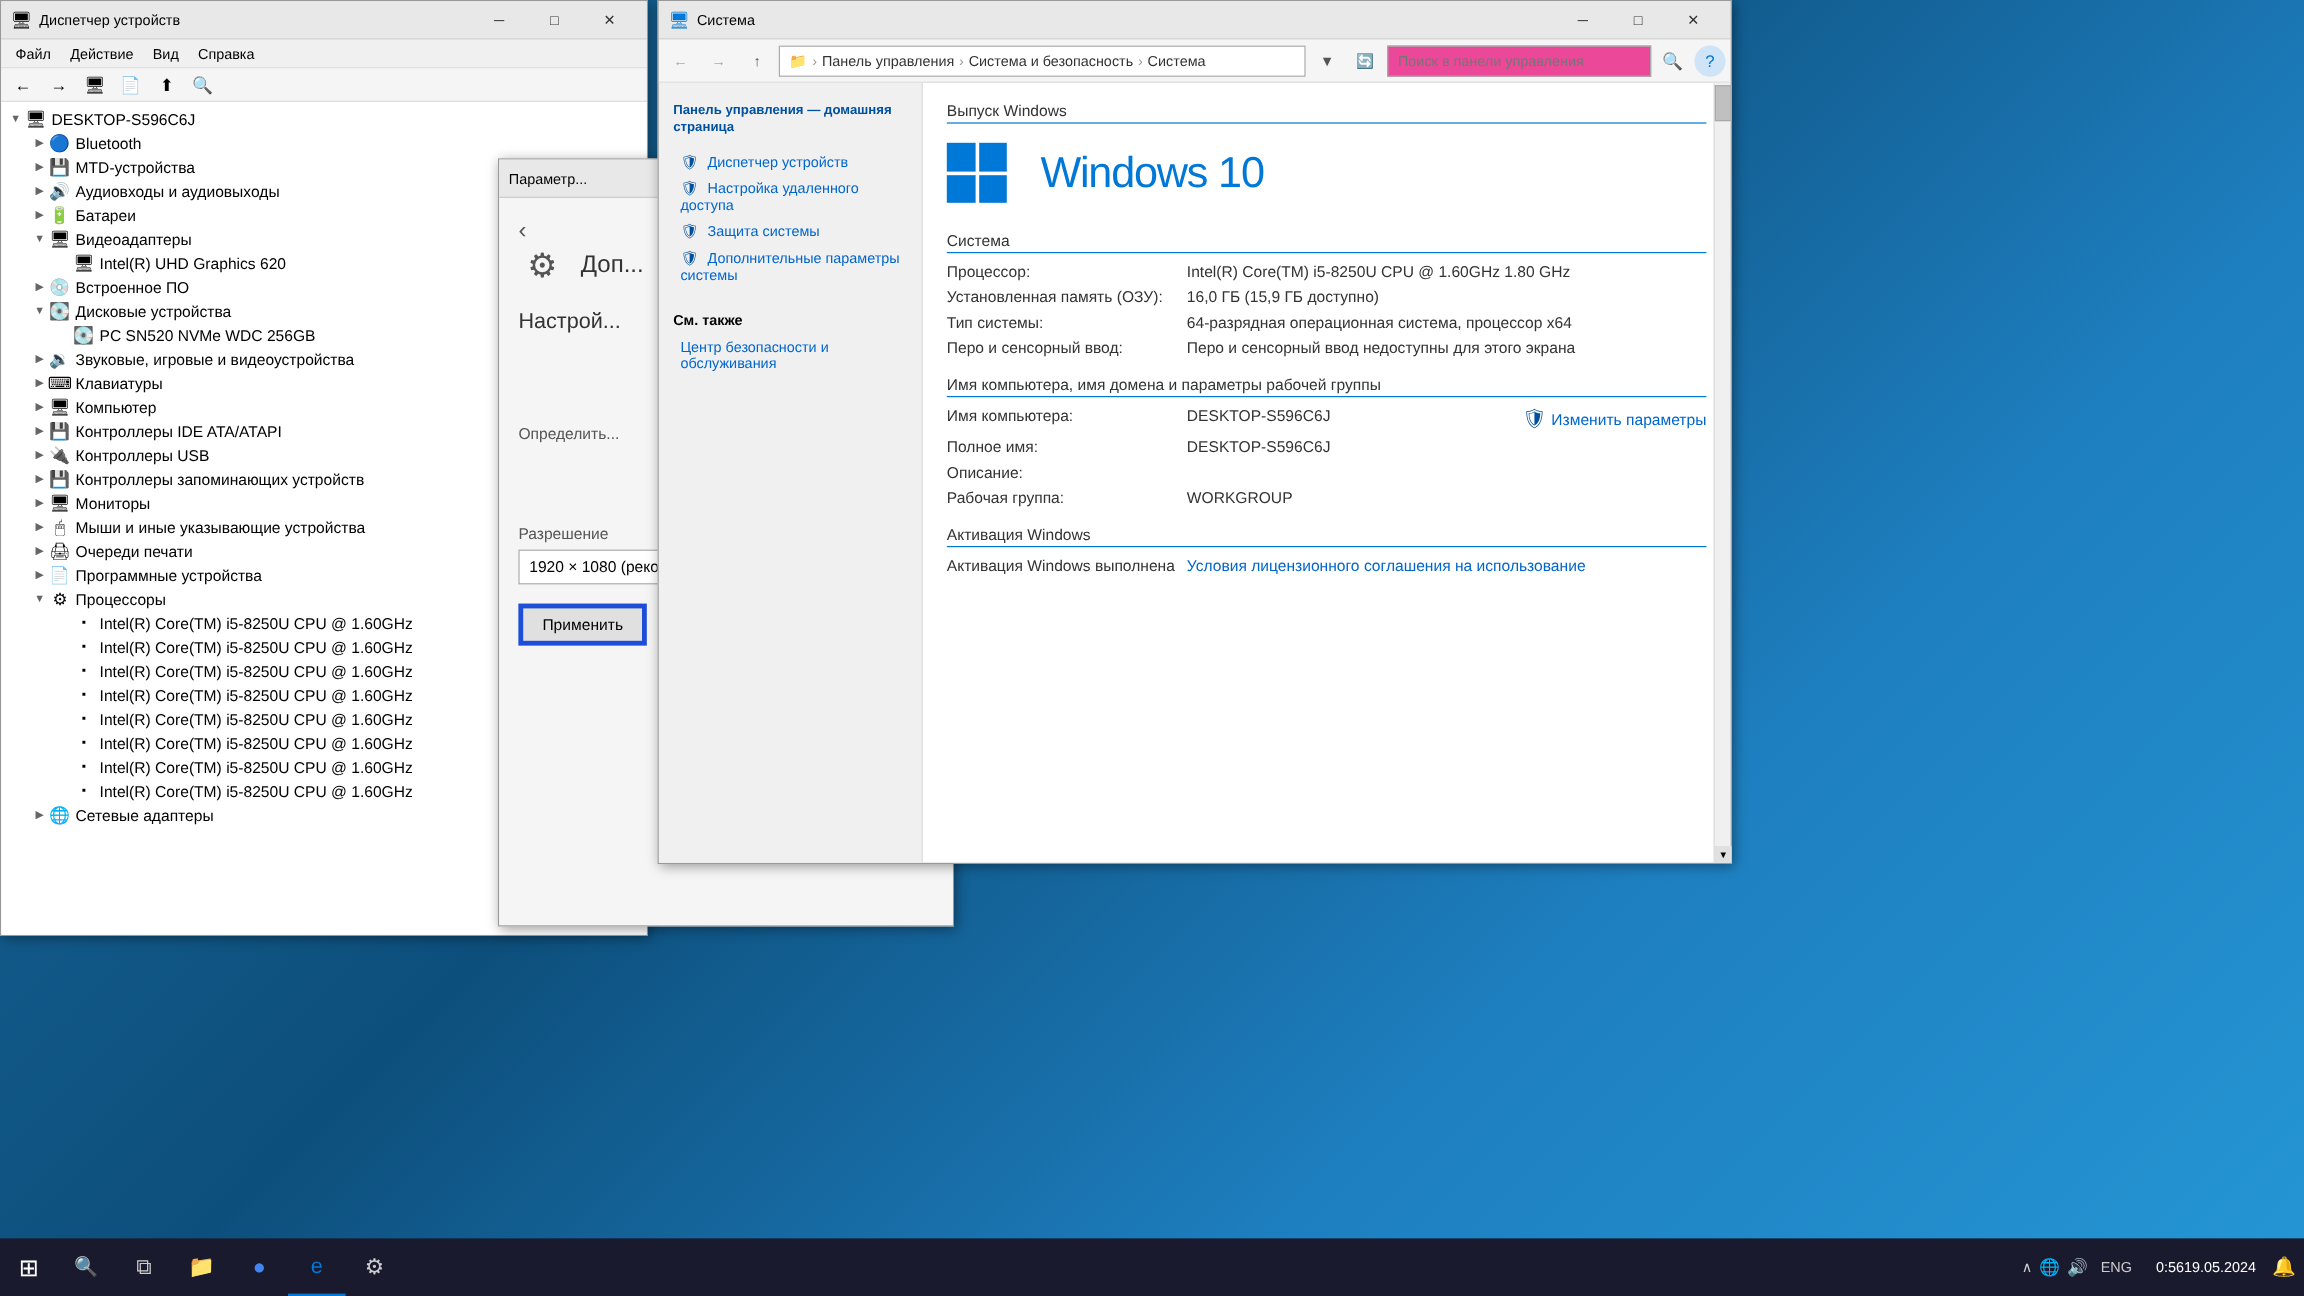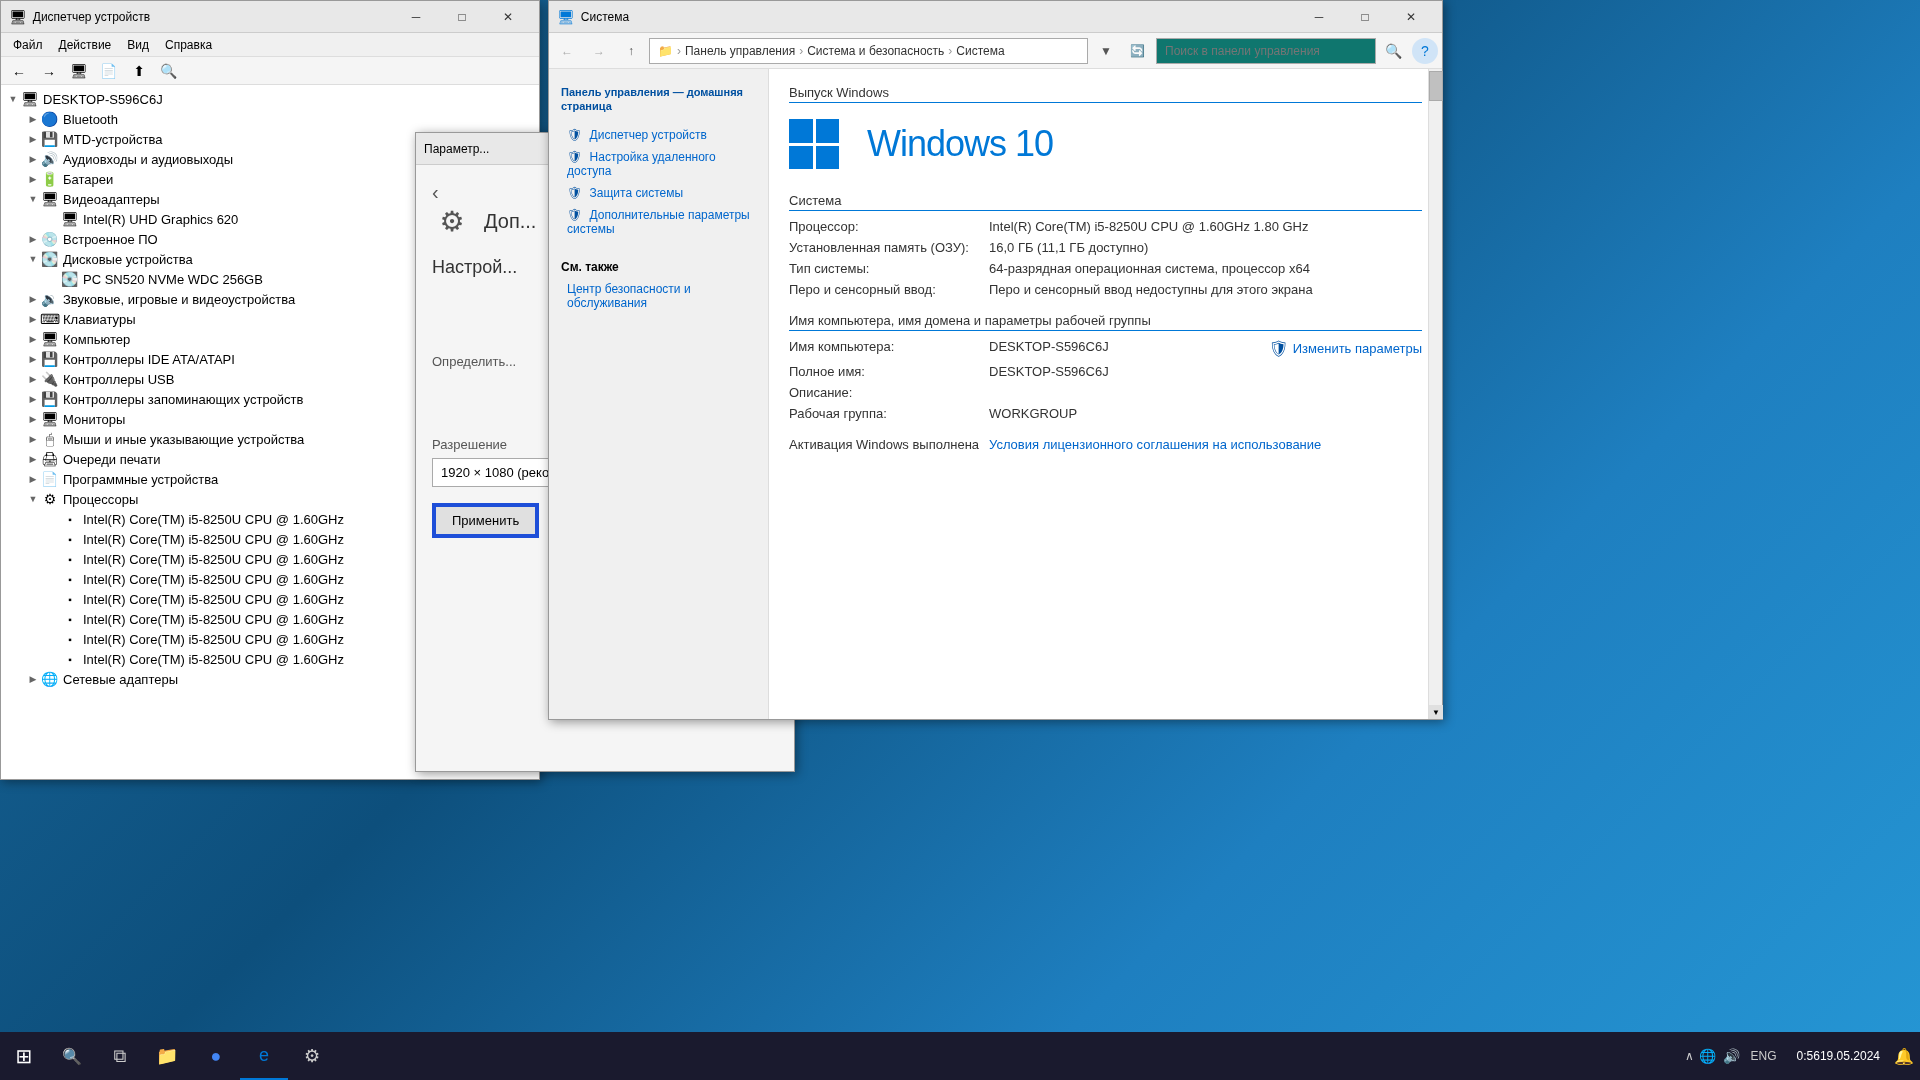--- a/index.html
+++ b/index.html
@@ -332,21 +332,21 @@
     }
     .breadcrumb-sep { color: #999; }
     .breadcrumb-item { color: #333; cursor: pointer; }
     .breadcrumb-item.current { color: #333; }
     .addr-search {
       width: 220px;
       height: 26px;
       border: 1px solid #aaa;
       padding: 0 8px;
       font-size: 12px;
-      background: #0f766e;
+      background: #ec4899;
     }
     .addr-search-btn {
       width: 28px;
       height: 28px;
       display: flex;
       align-items: center;
       justify-content: center;
       font-size: 14px;
       cursor: pointer;
       color: #555;
@@ -786,21 +786,21 @@
         </div>
 
         <div class="sys-section">
           <div class="sys-section-header">Система</div>
           <div class="sys-row">
             <div class="sys-label">Процессор:</div>
             <div class="sys-value">Intel(R) Core(TM) i5-8250U CPU @ 1.60GHz   1.80 GHz</div>
           </div>
           <div class="sys-row">
             <div class="sys-label">Установленная память (ОЗУ):</div>
-            <div class="sys-value">16,0 ГБ (11,1 ГБ доступно)</div>
+            <div class="sys-value">16,0 ГБ (15,9 ГБ доступно)</div>
           </div>
           <div class="sys-row">
             <div class="sys-label">Тип системы:</div>
             <div class="sys-value">64-разрядная операционная система, процессор x64</div>
           </div>
           <div class="sys-row">
             <div class="sys-label">Перо и сенсорный ввод:</div>
             <div class="sys-value">Перо и сенсорный ввод недоступны для этого экрана</div>
           </div>
         </div>
@@ -823,20 +823,21 @@
             <div class="sys-label">Описание:</div>
             <div class="sys-value"></div>
           </div>
           <div class="sys-row">
             <div class="sys-label">Рабочая группа:</div>
             <div class="sys-value">WORKGROUP</div>
           </div>
         </div>
 
         <div class="sys-section">
+          <div class="sys-section-header">Активация Windows</div>
           <div class="sys-row">
             <div class="sys-label">Активация Windows выполнена</div>
             <div class="sys-value">
               <a class="sys-link">Условия лицензионного соглашения на использование</a>
             </div>
           </div>
         </div>
       </div>
     </div>
 

